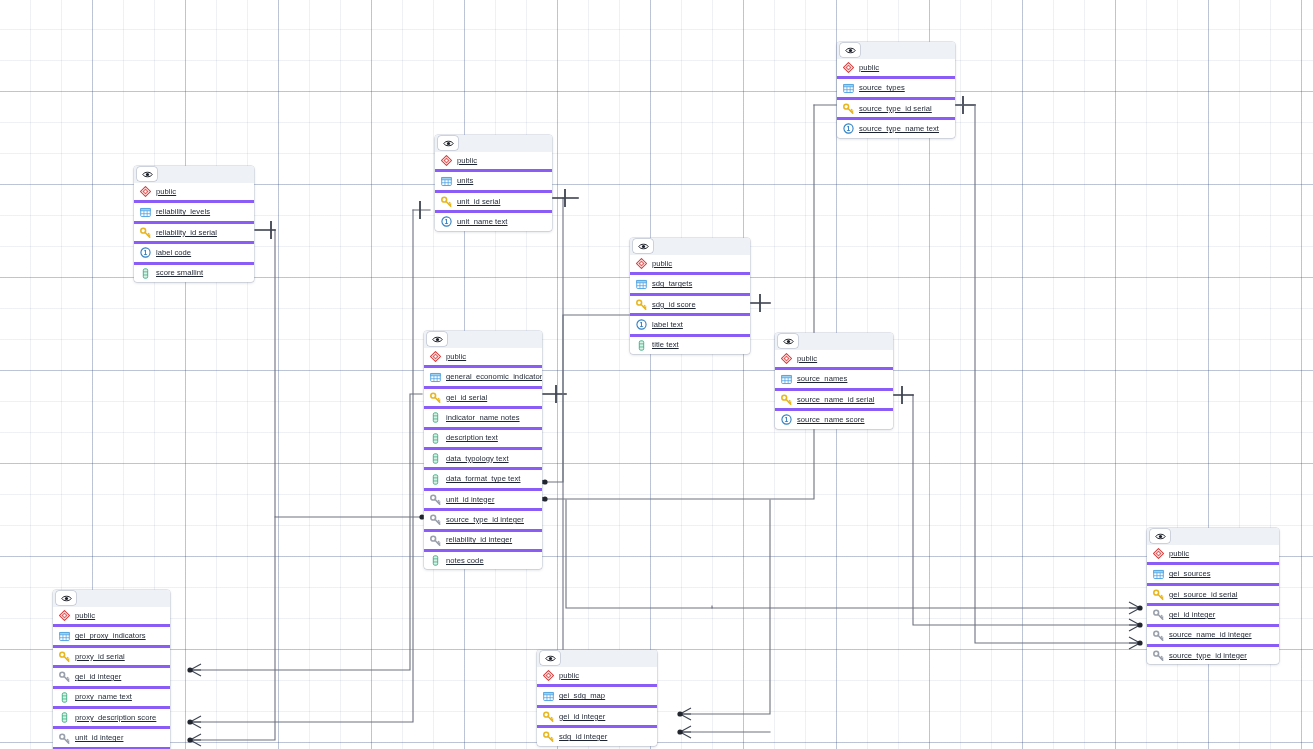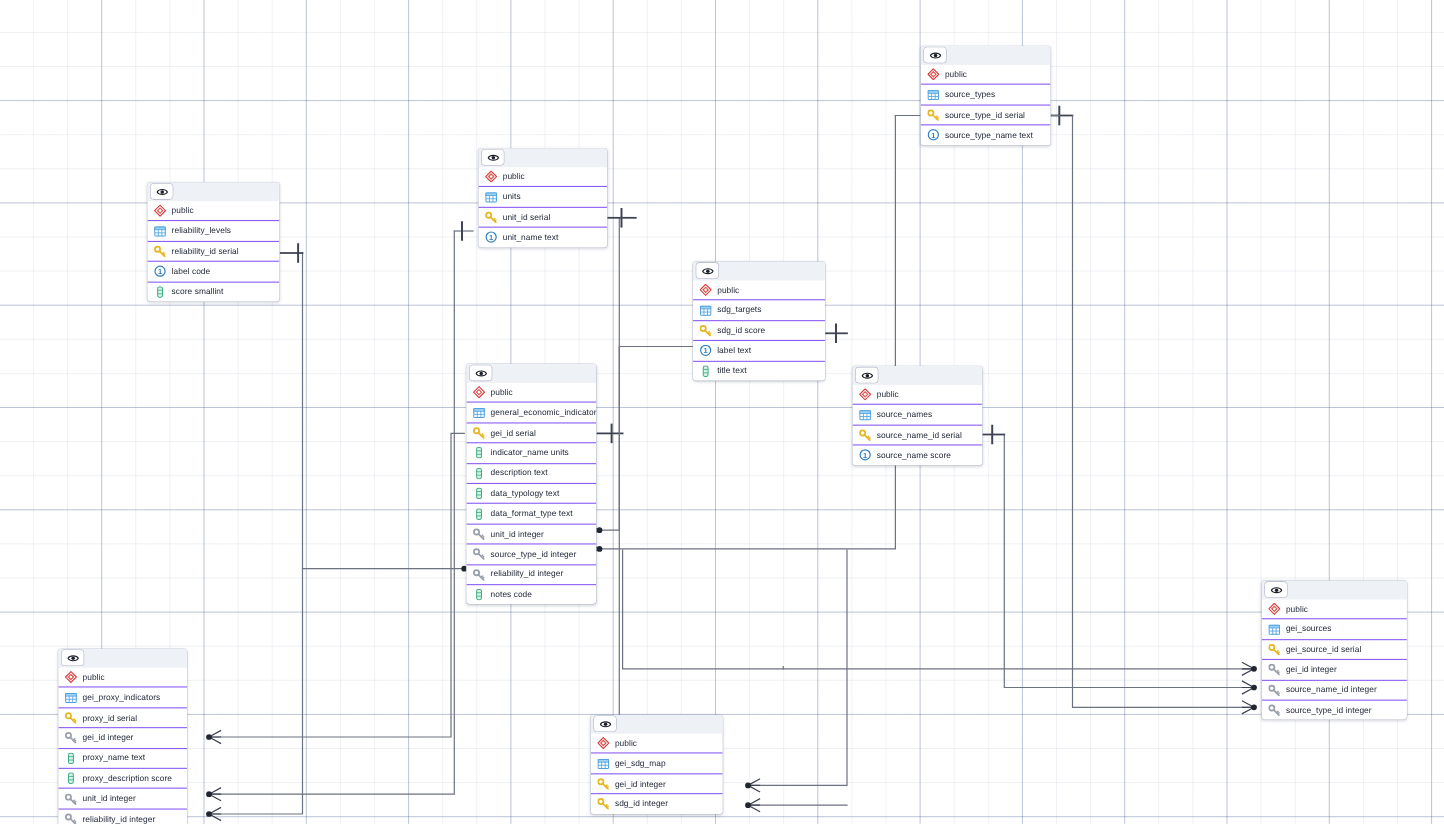--- a/index.html
+++ b/index.html
@@ -47,34 +47,34 @@
     background: #ffffff;
     border-radius: 3px;
     box-shadow: 0 0 0 0.5px rgba(150,158,178,0.75);
     display: flex; align-items: center; justify-content: center;
   }
   .row {
     height: 17.4px;
     display: flex;
     align-items: center;
     padding-left: 6px;
-    border-top: 1px solid #8b5cf6;
+    border-top: 3px solid #8b5cf6;
     font-size: 7.6px;
     color: #1d2433;
     letter-spacing: 0.05px;
     white-space: nowrap;
   }
   .row.first { border-top: none; }
   .row .ic {
     width: 11px; height: 11px;
     margin-right: 5px;
     flex: 0 0 11px;
     display: flex; align-items: center; justify-content: center;
   }
-  .row .lbl { line-height: 1; }
+  .row .lbl { line-height: 1; text-decoration: underline; }
 </style>
 </head>
 <body>
 
 <div id="canvas">
 
   <svg id="edges" viewBox="0 0 1313 749" xmlns="http://www.w3.org/2000/svg">
     <defs>
       <g id="crow-left">
         <path d="M0,0 L-11,-6 M0,0 L-11,0 M0,0 L-11,6" stroke="#3d4350" stroke-width="1.1" fill="none"></path>
@@ -441,21 +441,21 @@
           </span>
           <span class="lbl">gei_id serial</span>
         </div>
         <div class="row">
           <span class="ic">
             <svg width="11" height="11" viewBox="0 0 12 12">
               <rect x="3.6" y="0.9" width="4.8" height="10.2" rx="1.6" fill="#d8f2e6" stroke="#3fae86" stroke-width="1"></rect>
               <path d="M3.6 4.2 H8.4 M3.6 7.6 H8.4" stroke="#3fae86" stroke-width="0.85"></path>
             </svg>
           </span>
-          <span class="lbl">indicator_name units</span>
+          <span class="lbl">indicator_name notes</span>
         </div>
         <div class="row">
           <span class="ic">
             <svg width="11" height="11" viewBox="0 0 12 12">
               <rect x="3.6" y="0.9" width="4.8" height="10.2" rx="1.6" fill="#d8f2e6" stroke="#3fae86" stroke-width="1"></rect>
               <path d="M3.6 4.2 H8.4 M3.6 7.6 H8.4" stroke="#3fae86" stroke-width="0.85"></path>
             </svg>
           </span>
           <span class="lbl">description text</span>
         </div>

